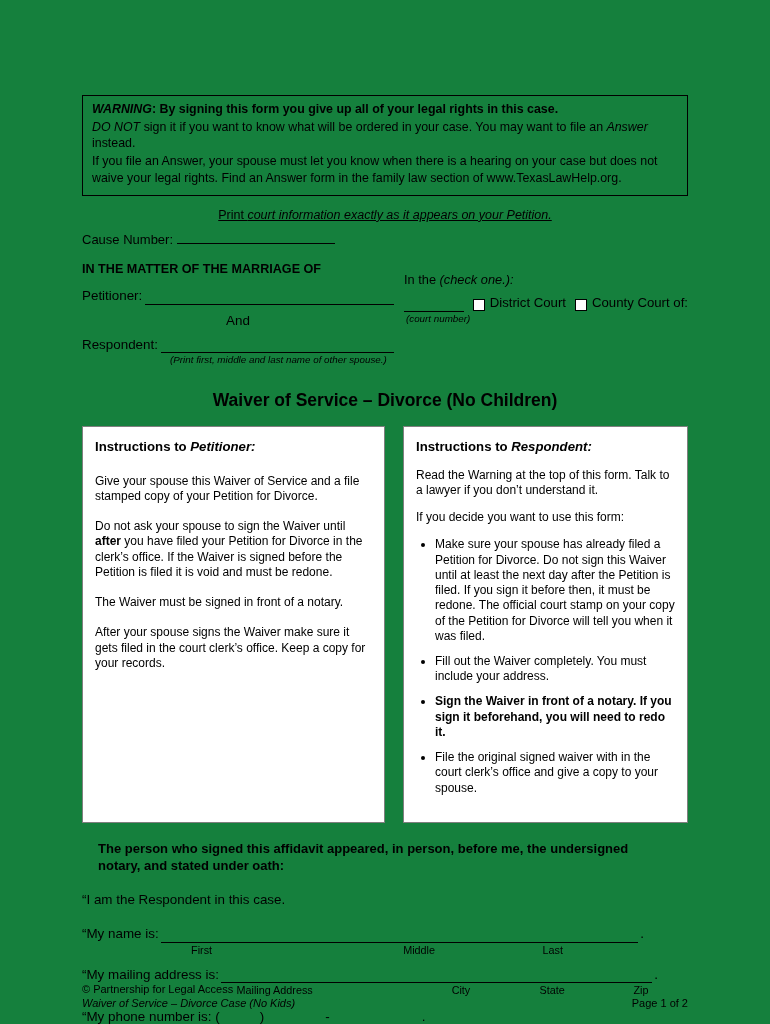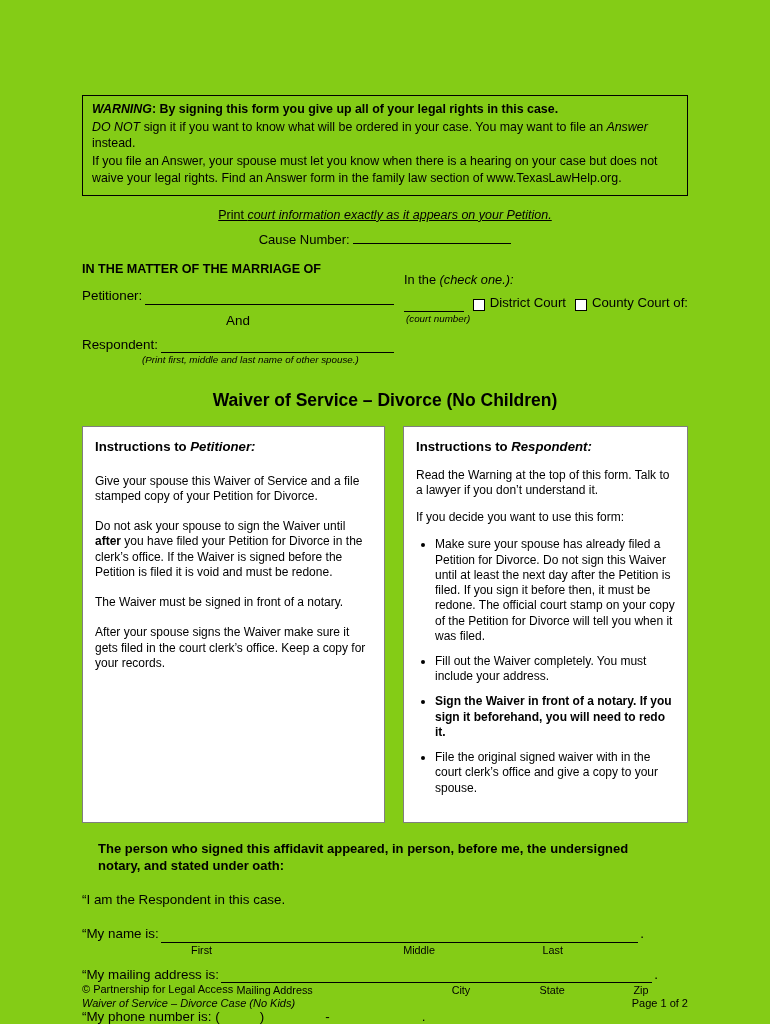--- a/index.html
+++ b/index.html
@@ -1,31 +1,31 @@
 <!DOCTYPE html>
 <html><head>
 <meta charset="utf-8">
 <style>
   * { box-sizing: border-box; }
   html, body { margin: 0; padding: 0; background: #ffffff; }
   .page {
     position: relative; width: 770px; height: 1024px; margin: 0 auto;
-    background: #84cc16; color: #000; overflow: hidden;
+    background: #15803d; color: #000; overflow: hidden;
     font-family: "Liberation Sans", "DejaVu Sans", sans-serif;
   }
   .content { position: absolute; top: 95px; left: 82px; width: 606px; font-size: 12.5px; line-height: 1.3; }
   .italic { font-style: italic; }
   .bold { font-weight: 700; }
 
   .warning-box { border: 1px solid #000; padding: 5px 9px 7px; }
   .warn-head { margin: 0 0 3px; font-weight: 700; font-size: 13.2px; }
   .warning-box p { margin: 0 0 2px; font-size: 12.4px; }
 
   .print-note { text-align: center; margin: 11px 0 7px; text-decoration: underline; }
-  .cause-line { text-align: center; font-size: 13px; margin: 0 0 10px; }
+  .cause-line { text-align: left; font-size: 13px; margin: 0 0 10px; }
 
   .blank { display: inline-block; border-bottom: 1px solid #000; height: 14px; vertical-align: baseline; }
   .grow { flex: 1 1 auto; margin-left: 3px; }
 
   .cap-cols { display: flex; justify-content: space-between; }
   .cap-left { width: 312px; }
   .cap-right { width: 284px; padding-top: 13px; }
   .matter-heading { font-weight: 700; font-size: 12.6px; margin: 2px 0 10px; }
   .fill-row { display: flex; align-items: flex-end; font-size: 13.4px; }
   .fill-row .lbl { white-space: nowrap; }
@@ -87,21 +87,21 @@
         <div class="matter-heading">IN THE MATTER OF THE MARRIAGE OF</div>
         <div class="fill-row">
           <span class="lbl">Petitioner:</span>
           <span class="blank grow"></span>
         </div>
         <div class="and-line">And</div>
         <div class="fill-row">
           <span class="lbl">Respondent:</span>
           <span class="blank grow"></span>
         </div>
-        <div class="hint" style="margin-left:60px">(Print first, middle and last name of other spouse.)</div>
+        <div class="hint" style="margin-left:88px">(Print first, middle and last name of other spouse.)</div>
       </div>
 
       <div class="cap-right">
         <div style="font-size:12.8px"><span>In the </span><span class="italic">(check one.):</span></div>
         <div class="checkline">
           <span class="blank" style="width:60px"></span>
           <span class="checkbox"></span>
           <span style="font-size:13.2px">District Court</span>
           <span class="checkbox"></span>
           <span style="font-size:13.2px">County Court of:</span>

